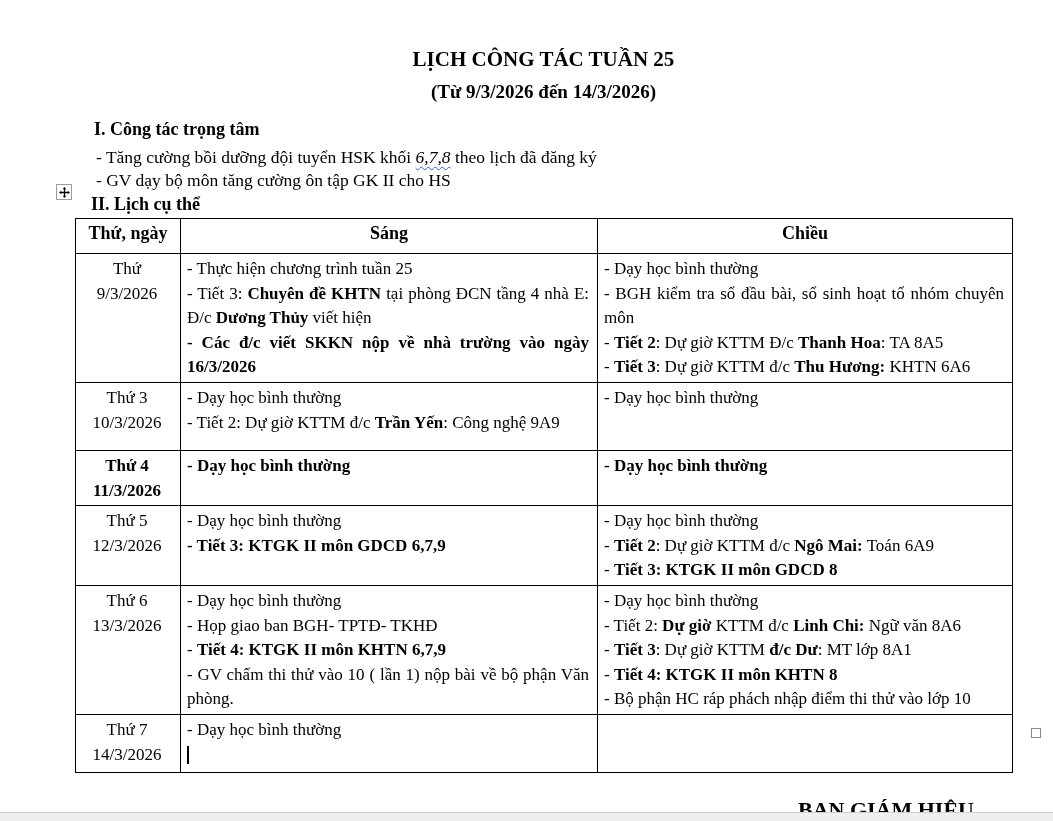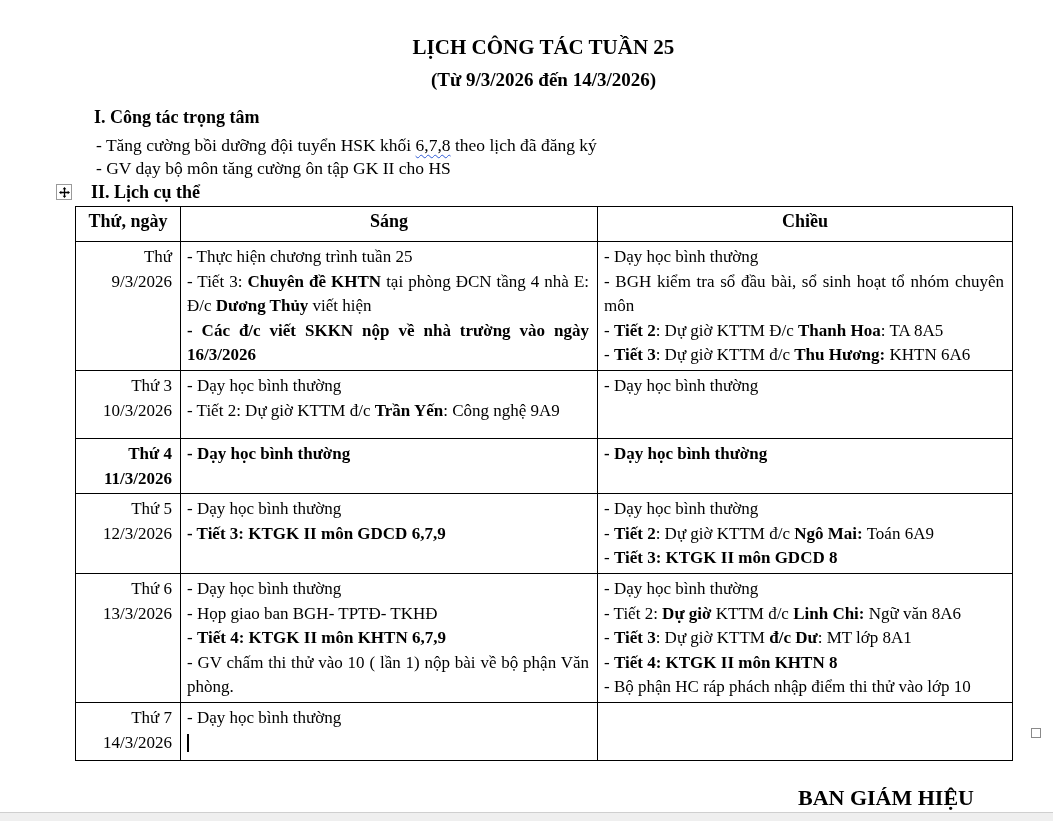--- a/index.html
+++ b/index.html
@@ -4,21 +4,21 @@
 <style>
   html,body{margin:0;padding:0;}
   body{
     width:1053px;height:821px;
     background:#ffffff;
     font-family:"Liberation Serif","DejaVu Serif",serif;
     color:#000;
     position:relative;
     overflow:hidden;
   }
-  .content{position:absolute;left:75px;top:4px;width:937px;}
+  .content{position:absolute;left:75px;top:16px;width:937px;}
   .doc-title{
     padding-top:32px;text-align:center;
     font-weight:bold;font-size:21px;line-height:22px;
   }
   .doc-subtitle{
     margin-top:12px;text-align:center;
     font-weight:bold;font-size:19px;line-height:20px;
   }
   .sec-heading{
     font-weight:bold;font-size:18px;line-height:22px;
@@ -27,20 +27,21 @@
   .sec-heading.second{margin:1px 0 2px 16px;}
   .intro-line{
     font-size:17.5px;line-height:23px;margin-left:21px;
   }
   .sq{
     text-decoration:underline;
     text-decoration-style:wavy;
     text-decoration-color:#2e5bd7;
     text-decoration-thickness:1px;
     text-underline-offset:3px;
+    font-style:italic;
   }
   .b{font-weight:bold;}
   table.schedule{
     border-collapse:collapse;
     width:937px;
     margin-top:3px;
     table-layout:fixed;
   }
   .schedule th,.schedule td{
     border:1.5px solid #000;
@@ -56,21 +57,21 @@
   col.c-day{width:105px;}
   col.c-morning{width:417px;}
   col.c-afternoon{width:415px;}
   tbody tr:nth-child(1){height:125px;}
   tbody tr:nth-child(2){height:68px;}
   tbody tr:nth-child(3){height:49px;font-weight:bold;}
   tbody tr:nth-child(4){height:74px;}
   tbody tr:nth-child(5){height:124px;}
   tbody tr:nth-child(6){height:58px;}
   .p{line-height:24.6px;text-align:justify;}
-  td.day-cell .p{text-align:right;}
+  td.day-cell .p{text-align:center;}
   .caret{
     display:inline-block;width:1.5px;height:18px;
     background:#000;vertical-align:text-bottom;
   }
   .sign-block{
     margin-top:27px;
     text-align:right;
     padding-right:38px;
     font-weight:bold;font-size:22px;line-height:20px;
   }

